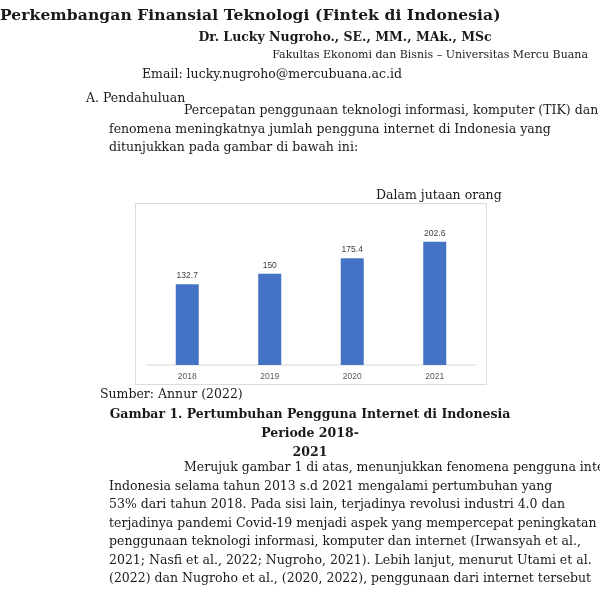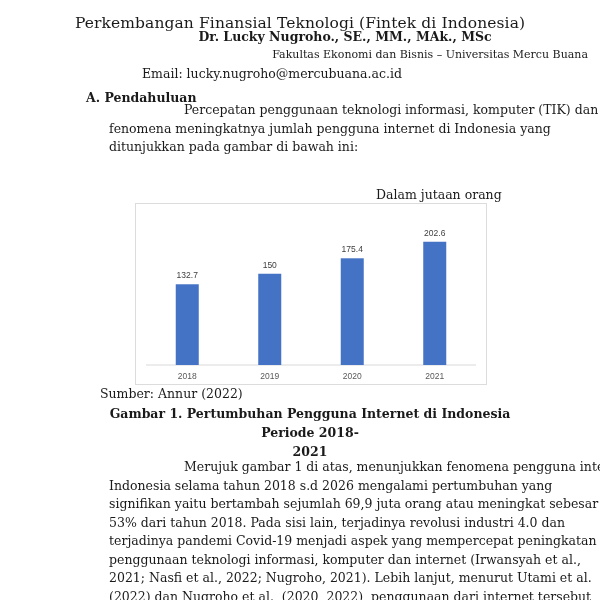--- a/index.html
+++ b/index.html
@@ -1,24 +1,24 @@
 <!DOCTYPE html>
 <html><head>
 <meta charset="utf-8">
 <style>
   html, body { margin: 0; padding: 0; background: #ffffff; }
   body { width: 600px; height: 600px; overflow: hidden; position: relative;
          font-family: "DejaVu Serif", "Liberation Serif", serif; color: #1a1a1a; }
-  .title { position: absolute; top: 14px; left: 0; width: 600px; text-align: center;
-           font-weight: normal; font-size: 15.5px; letter-spacing: 0.1px; }
+  .title { position: absolute; top: 5px; left: 0; width: 600px; 
+           font-weight: bold; font-size: 15.5px; letter-spacing: 0.1px; }
   .author { position: absolute; top: 29px; left: 0; width: 600px; text-align: center;
             font-weight: bold; font-size: 12.5px; padding-left: 45px; }
   .affil { position: absolute; top: 48px; left: 0; width: 588px; text-align: right; font-size: 11px; }
   .email { position: absolute; top: 66px; left: 0; width: 544px; text-align: center; font-size: 12.5px; }
-  .section { position: absolute; top: 90px; left: 86px; font-weight: bold; font-size: 12.5px; }
+  .section { position: absolute; top: 90px; left: 86px; font-weight: normal; font-size: 12.5px; }
   .para { position: absolute; left: 100px; width: 437px; font-size: 12.5px; line-height: 18.5px;
           text-align: justify; }
   .para .line { display: block; text-align: justify; text-align-last: justify; white-space: nowrap; height: 18.5px; margin-left: 9px; }
   .para .line.last { text-align-last: left; }
   .para .line.indent { padding-left: 75px; }
   .p1 { top: 101px; }
   .unit { position: absolute; top: 187px; left: 376px; font-size: 12.5px; }
   .chart-box { position: absolute; top: 203px; left: 135px; width: 350px; height: 180px;
                border: 1px solid #dcdcdc; background: #fff; }
   .chart-box svg { position: absolute; left: 0; top: 0; }
@@ -65,21 +65,20 @@
   </div>
 
   <div class="source">Sumber: Annur (2022)</div>
   <div class="caption">
     <div>Gambar 1. Pertumbuhan Pengguna Internet di Indonesia Periode 2018-</div>
     <div>2021</div>
   </div>
 
   <div class="para p2">
     <span class="line indent">Merujuk gambar 1 di atas, menunjukkan fenomena pengguna internet di</span>
-    <span class="line">Indonesia selama tahun 2018 s.d 2026 mengalami pertumbuhan yang</span>
-    <span class="line">signifikan yaitu bertambah sejumlah 69,9 juta orang atau meningkat sebesar</span>
+    <span class="line">Indonesia selama tahun 2013 s.d 2021 mengalami pertumbuhan yang</span>
     <span class="line">53% dari tahun 2018.  Pada sisi lain, terjadinya revolusi industri 4.0 dan</span>
     <span class="line">terjadinya pandemi Covid-19 menjadi aspek yang mempercepat peningkatan</span>
     <span class="line">penggunaan teknologi informasi, komputer dan internet (Irwansyah et al.,</span>
     <span class="line">2021; Nasfi et al., 2022; Nugroho, 2021). Lebih lanjut, menurut Utami et al.</span>
     <span class="line">(2022) dan Nugroho et al., (2020, 2022), penggunaan dari internet tersebut</span>
   </div>
 </div>
 
 </body></html>

